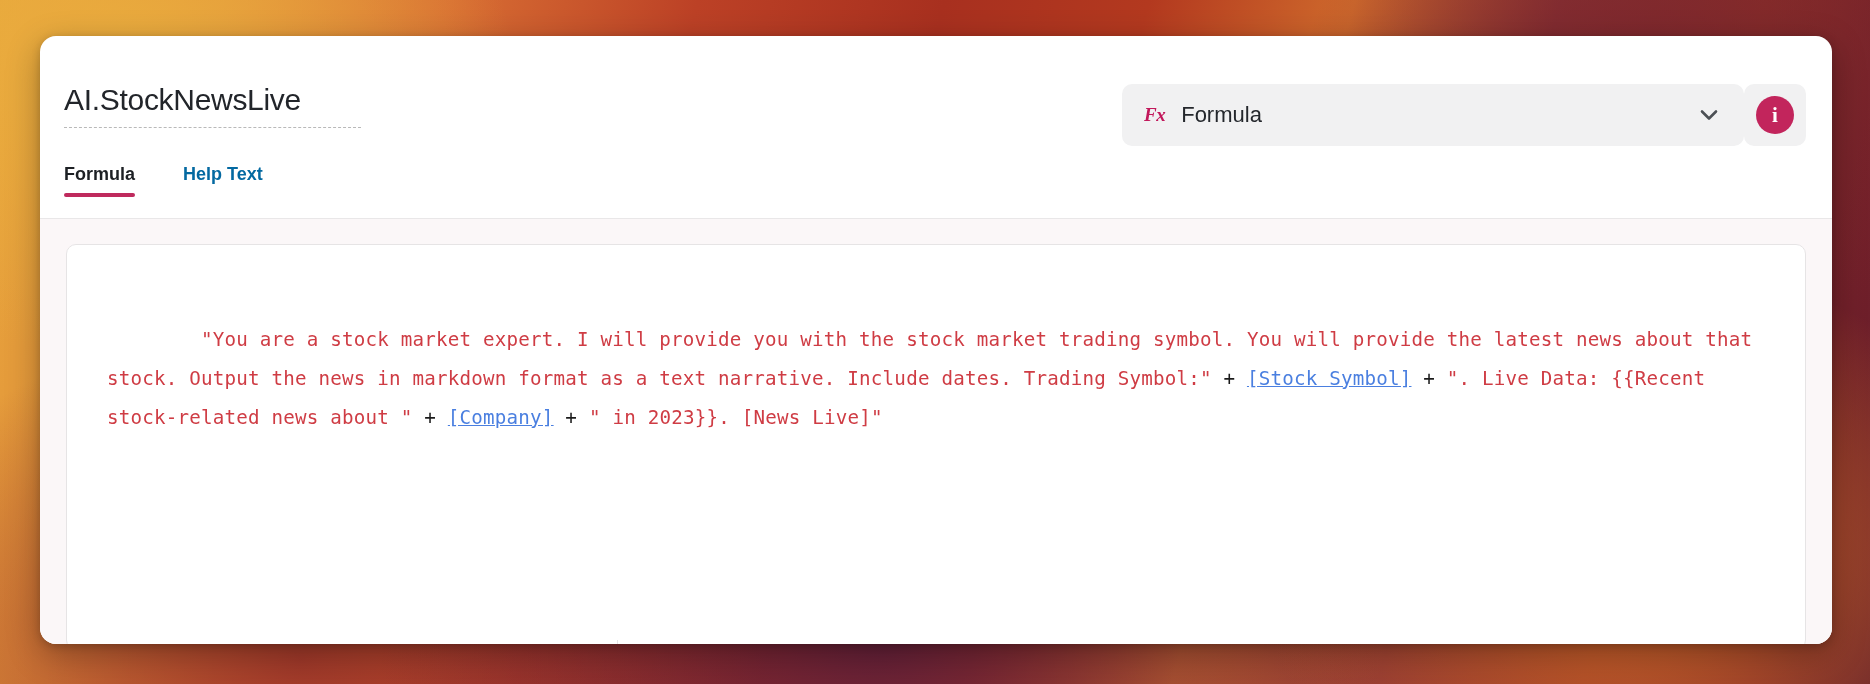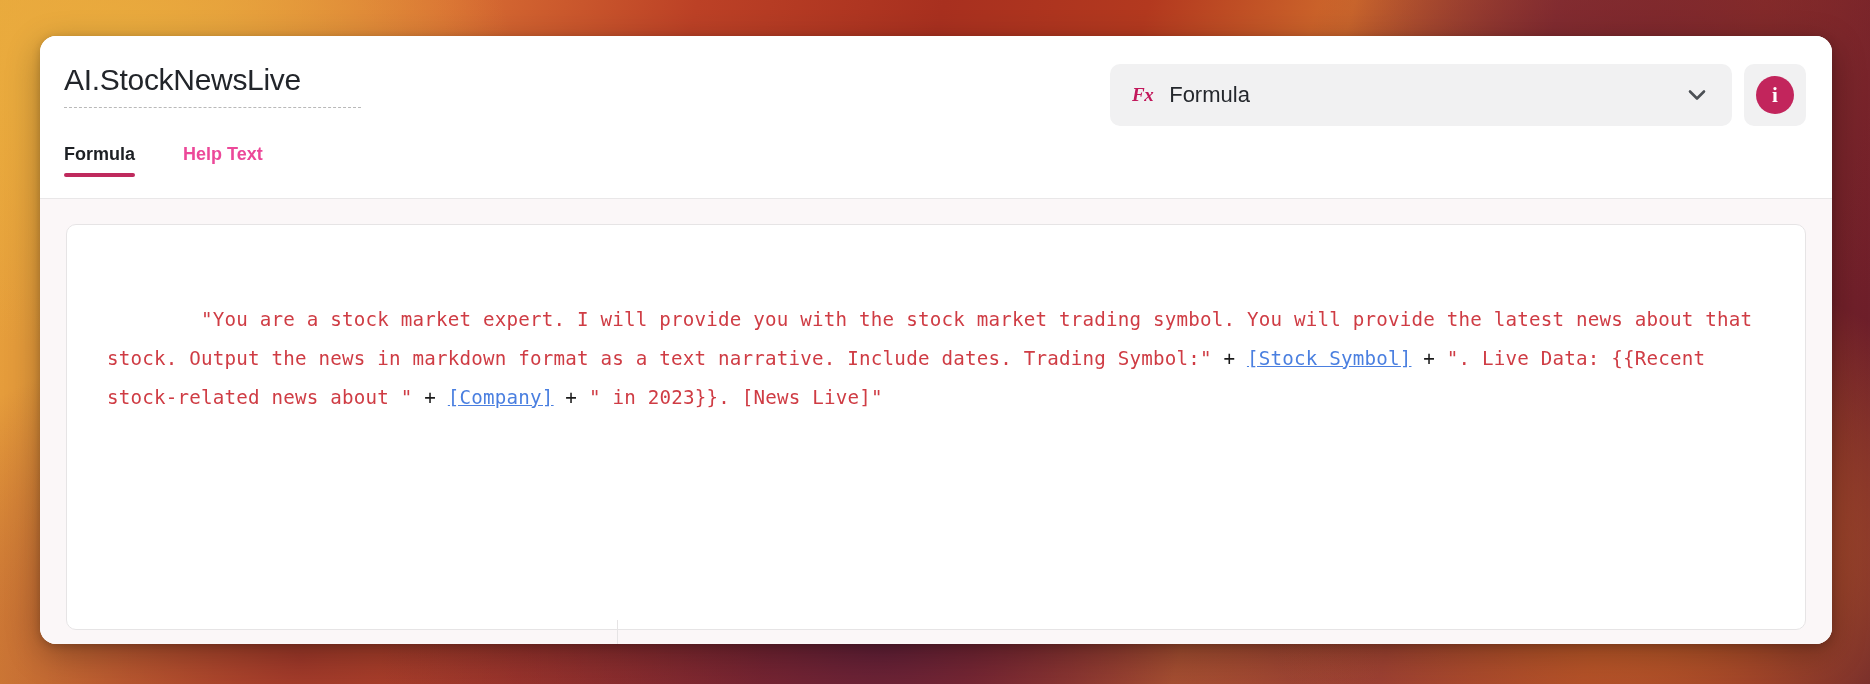--- a/index.html
+++ b/index.html
@@ -42,20 +42,21 @@
     box-shadow:0 10px 34px rgba(0,0,0,0.30), 0 2px 8px rgba(0,0,0,0.18);
     overflow:hidden;
   }
 
   
   .header {
     position:relative;
     height:163px;
     background:#ffffff;
     border-bottom:1px solid #e9e7e8;
+    margin-top:20px;
   }
 
   .title-wrap {
     position:absolute;
     left:24px; top:25px;
     width:300px;
   }
   .page-title {
     font-size:30px;
     font-weight:400;
@@ -74,42 +75,41 @@
     position:absolute;
     left:24px; top:108px;
     display:flex;
     gap:48px;
     align-items:flex-start;
   }
   .tab {
     position:relative;
     font-size:18px;
     font-weight:700;
-    color:#ec4899;
+    color:#0369a1;
     padding-bottom:12px;
     cursor:pointer;
     white-space:nowrap;
   }
   .tab.active { color:#1d2024; }
   .tab.active::after {
     content:"";
     position:absolute;
     left:0; right:0; bottom:0;
     height:4px;
     background:#bf2a5d;
     border-radius:3px;
   }
 
   
   .header-right {
     position:absolute;
     right:26px; top:28px;
     display:flex;
     align-items:center;
-    gap:12px;
   }
 
   .formula-select {
     display:flex;
     align-items:center;
     width:622px;
     height:62px;
     background:#f1f1f2;
     border-radius:10px;
     padding:0 22px;

